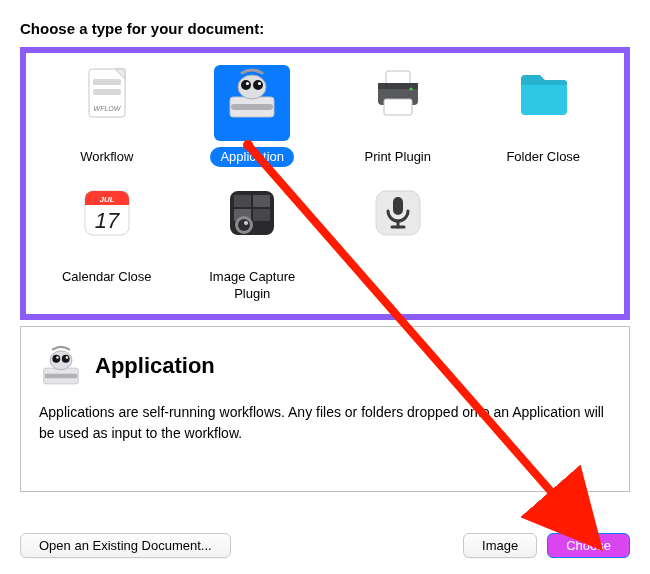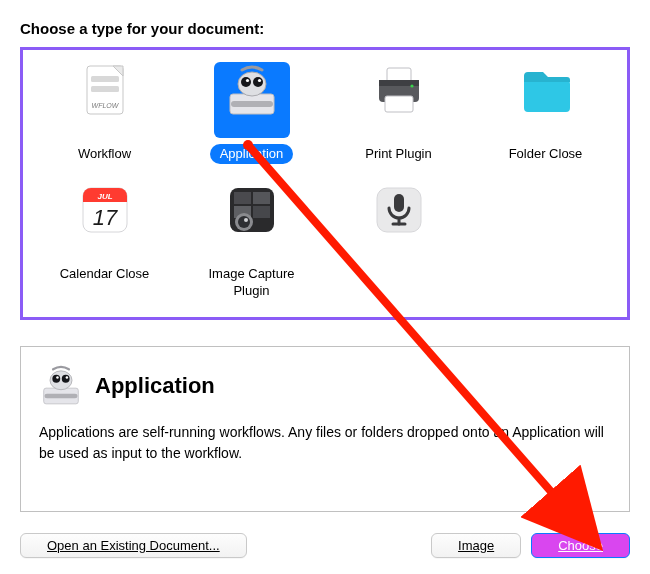--- a/index.html
+++ b/index.html
@@ -12,24 +12,24 @@
       padding: 20px 20px 16px 20px;
       position: relative;
     }
     .header-title {
       font-weight: 700;
       font-size: 15px;
       margin-bottom: 10px;
       color: #000;
     }
     .types-panel {
-      border: 3px solid #8b5cf6;
+      border: 6px solid #8b5cf6;
       background: #fff;
-      padding: 12px 8px 16px 8px;
-      margin-bottom: 26px;
+      padding: 12px 8px 10px 8px;
+      margin-bottom: 6px;
     }
     .types-grid {
       display: grid;
       grid-template-columns: repeat(4, 1fr);
       column-gap: 0;
       row-gap: 18px;
     }
     .type-item {
       display: flex;
       flex-direction: column;
@@ -91,28 +91,27 @@
       right: 20px;
       bottom: 16px;
       display: flex;
       align-items: center;
       gap: 10px;
     }
     .footer .spacer { flex: 1; }
     .mac-btn {
       font-family: inherit;
       font-size: 13px;
-      padding: 4px 26px;
+      padding: 4px 18px;
       border-radius: 6px;
       border: 1px solid #c9c9c9;
       background: linear-gradient(#fdfdfd, #f2f2f2);
       color: #000;
       cursor: default;
       box-shadow: 0 1px 0 rgba(0,0,0,0.03);
-      text-decoration: underline;
     }
     .mac-btn.primary {
       background: #d946ef;
       border-color: #0a7aff;
       color: #fff;
     }
     .annotation-arrow {
       position: absolute;
       left: 0; top: 0;
       pointer-events: none;

